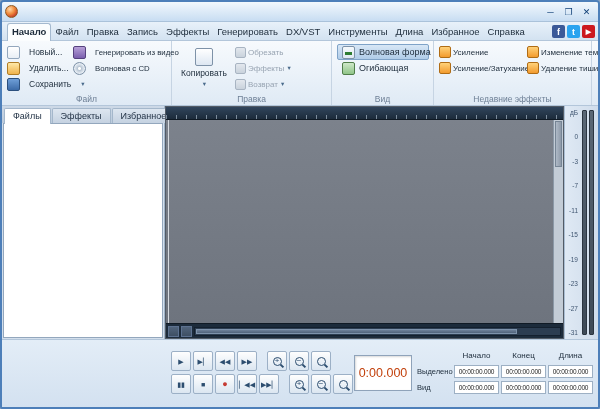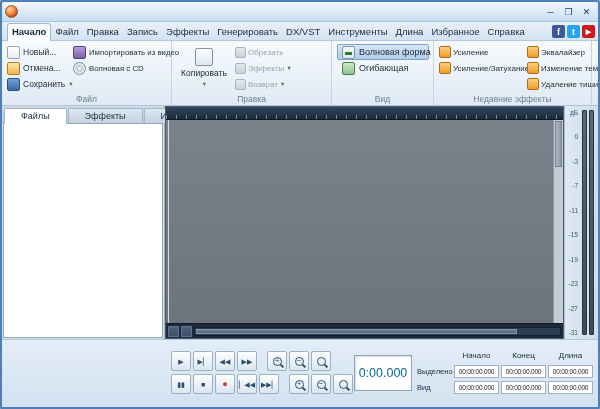--- a/index.html
+++ b/index.html
@@ -28,21 +28,21 @@
   .social{margin-left:auto;display:flex;gap:2px;align-items:center;padding-bottom:2px}
   .sic{width:13px;height:13px;border-radius:2px;color:#fff;font-size:9px;display:flex;
        align-items:center;justify-content:center;font-weight:bold}
   .sic.fb{background:#3b5998}.sic.tw{background:#2aa3ef}.sic.yt{background:#cc181e;font-size:7px}
 
   
   .ribbon{height:65px;flex:none;display:flex;background:linear-gradient(#f7fafd,#dfeaf5);
           border-bottom:1px solid #b3c6da}
   .rgroup{position:relative;border-right:1px solid #c6d4e3;padding:3px 4px 13px 5px;flex:none}
   .rcap{position:absolute;left:0;right:0;bottom:1px;text-align:center;font-size:8.5px;color:#6d7f95}
-  .sbtn{display:flex;align-items:center;gap:3px;height:16px;font-size:8.5px;color:#1c2b3a;
+  .sbtn{display:flex;align-items:center;gap:9px;height:16px;font-size:8.5px;color:#1c2b3a;
         white-space:nowrap;cursor:default}
   .sbtn.dis{color:#98a4b2}
   .arr{font-style:normal;font-size:6.5px;color:#4a6b8c;margin-left:1px}
   .arr::before{content:"▾"}
   .ic{width:13px;height:13px;border-radius:2px;flex:none;position:relative}
   .ic-new{background:linear-gradient(#ffffff,#e8eef5);border:1px solid #93a7bd}
   .ic-open{background:linear-gradient(#ffe9a8,#f0b34c);border:1px solid #b07d26}
   .ic-save{background:linear-gradient(#6f9fd8,#3c6ba8);border:1px solid #2c507e}
   .ic-import{background:linear-gradient(#b7a0d8,#7a5fae);border:1px solid #55417e}
   .ic-cd{background:radial-gradient(circle at 50% 50%,#ffffff 1px,#b9c6d4 2px,#e6edf4 5px,#9fb0c2 7px);
@@ -73,21 +73,21 @@
   .fxcol2{width:64px;display:flex;flex-direction:column}
   .fxgrid .sbtn{font-size:8px;gap:2px}
   .rfill{flex:1}
 
   
   .body{flex:1;display:flex;min-height:0}
   .leftpanel{width:163px;flex:none;display:flex;flex-direction:column;background:#d3dfec;
              border-right:1px solid #9fb3c8}
   .ltabs{height:17px;flex:none;display:flex;align-items:flex-end;gap:1px;padding-left:2px;
          background:linear-gradient(#cdd9e7,#bccbdc)}
-  .ltab{font-size:9px;padding:2px 16px;color:#243447;background:linear-gradient(#dde6f0,#c5d2e1);
+  .ltab{font-size:9px;padding:2px 8px;color:#243447;background:linear-gradient(#dde6f0,#c5d2e1);
         border:1px solid #a4b7cb;border-bottom:none;border-radius:2px 2px 0 0;white-space:nowrap}
   .ltab.active{background:#ffffff;position:relative;top:1px;padding-bottom:3px}
   .llist{flex:1;background:#ffffff;border:1px solid #93a7bd;margin:0 1px 1px 1px}
 
   .wavearea{flex:1;display:flex;flex-direction:column;min-width:0;background:#747a84;
             border:1px solid #525b66}
   .ruler{height:13px;flex:none;background:linear-gradient(#31455c,#1c2b3b);position:relative;
          border-bottom:1px solid #101a25}
   .ruler::after{content:"";position:absolute;left:0;right:0;bottom:0;height:4px;
          background:repeating-linear-gradient(90deg,rgba(200,215,230,.55) 0 1px,transparent 1px 10px)}
@@ -122,21 +122,21 @@
   .tbtn .g{line-height:1;white-space:nowrap}
   .tbtn.rec .g{color:#c63b33;font-size:9px}
   .zgap{width:6px;flex:none}
   .mag{position:relative;width:9px;height:9px;border:1px solid #2c4d6f;border-radius:50%;display:block}
   .mag::after{content:"";position:absolute;right:-3px;bottom:-2px;width:4px;height:2px;
               background:#2c4d6f;transform:rotate(45deg)}
   .mag .sign{position:absolute;inset:-1px 0 0 0;display:flex;align-items:center;justify-content:center;
              font-size:8px;color:#2c4d6f;font-style:normal}
   .timebox{position:absolute;left:352px;top:15px;width:58px;height:36px;background:#ffffff;
            border:1px solid #8fa3ba;box-shadow:inset 1px 1px 2px rgba(0,0,0,.15);
-           display:flex;align-items:center;justify-content:center;font-size:12.5px;color:#0369a1}
+           display:flex;align-items:center;justify-content:center;font-size:12.5px;color:#c2410c}
   .selpanel{position:absolute;right:5px;top:8px;display:grid;
             grid-template-columns:36px 45px 45px 45px;grid-auto-rows:15px;gap:1px 2px;align-items:center}
   .shead{font-size:8px;color:#1c2b3a;text-align:center}
   .slabel{font-size:7.5px;color:#1c2b3a;padding-left:1px;white-space:nowrap}
   .sfield{height:13px;background:#ffffff;border:1px solid #9db0c4;display:flex;align-items:center;
           justify-content:center;font-size:6.5px;letter-spacing:-0.2px;color:#222}
 </style>
 </head>
 <body>
 
@@ -174,32 +174,32 @@
 
     <div class="rgroup g-file">
       <div class="fgrid">
         <div class="fcol1">
           <div class="sbtn">
             <span class="ic ic-new"></span>
             <span>Новый...</span>
           </div>
           <div class="sbtn">
             <span class="ic ic-open"></span>
-            <span>Отмена...</span>
+            <span>Удалить...</span>
           </div>
           <div class="sbtn">
             <span class="ic ic-save"></span>
             <span>Сохранить</span>
             <i class="arr"></i>
           </div>
         </div>
         <div class="fcol2">
           <div class="sbtn">
             <span class="ic ic-import"></span>
-            <span>Импортировать из видео</span>
+            <span>Генерировать из видео</span>
           </div>
           <div class="sbtn">
             <span class="ic ic-cd"></span>
             <span>Волновая с CD</span>
           </div>
         </div>
       </div>
       <div class="rcap">Файл</div>
     </div>
 
@@ -250,24 +250,20 @@
           <div class="sbtn">
             <span class="ic ic-fx"></span>
             <span>Усиление</span>
           </div>
           <div class="sbtn">
             <span class="ic ic-fx"></span>
             <span>Усиление/Затухание</span>
           </div>
         </div>
         <div class="fxcol2">
-          <div class="sbtn">
-            <span class="ic ic-fx"></span>
-            <span>Эквалайзер</span>
-          </div>
           <div class="sbtn">
             <span class="ic ic-fx"></span>
             <span>Изменение темпа</span>
           </div>
           <div class="sbtn">
             <span class="ic ic-fx"></span>
             <span>Удаление тишины</span>
           </div>
         </div>
       </div>

